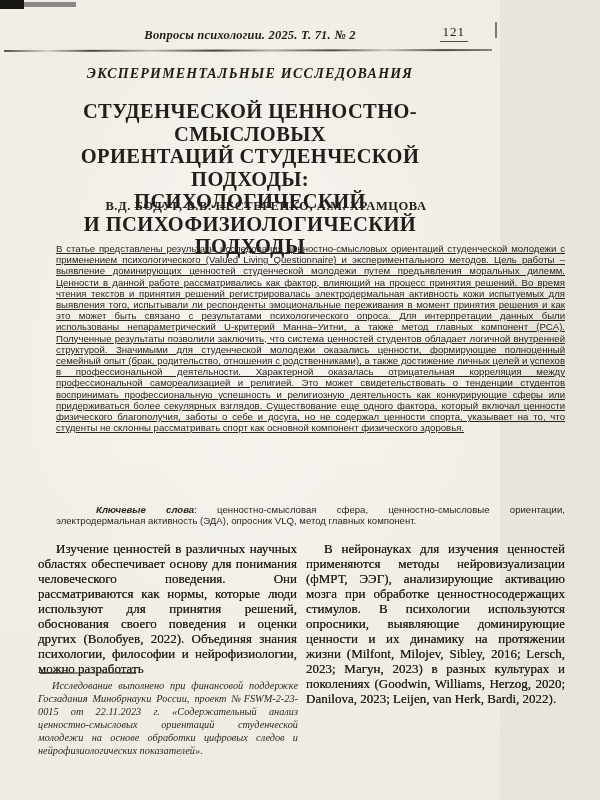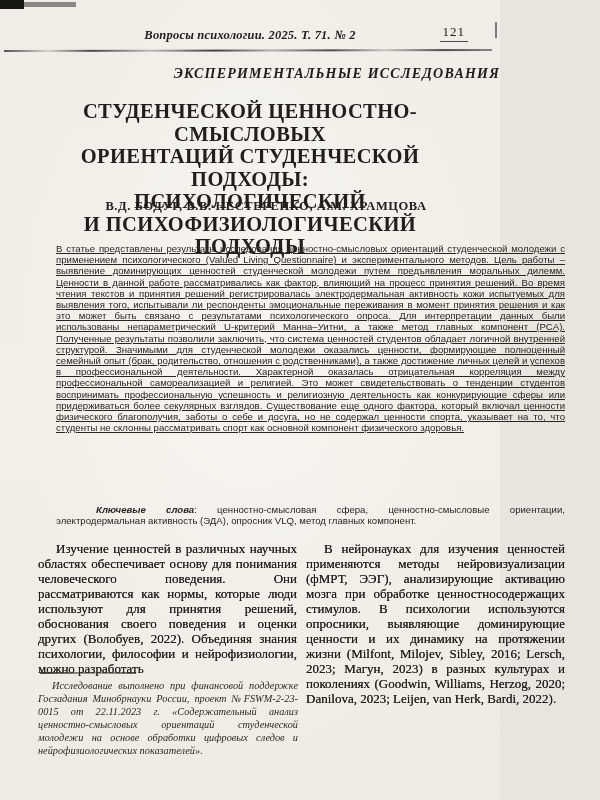--- a/index.html
+++ b/index.html
@@ -27,21 +27,21 @@
       rgba(40,38,34,.25) 30%, rgba(40,38,34,.85) 43%, rgba(40,38,34,.3) 55%,
       rgba(40,38,34,.8) 67%, rgba(40,38,34,.2) 78%, rgba(40,38,34,.8) 90%, rgba(40,38,34,.5) 100%);
     clip-path:polygon(0 30%,100% 0,100% 70%,0 100%);
   }
   
   .runhead{position:absolute;top:28px;left:0;right:0;text-align:center;
     font-style:italic;font-weight:bold;font-size:12.5px;letter-spacing:.2px;}
   .pageno{position:absolute;top:24px;right:32px;font-size:13px;letter-spacing:1px;
     border-bottom:1.5px solid rgba(40,38,34,.8);padding:0 3px 1px;}
   
-  .rubric{position:absolute;top:66px;left:0;right:0;text-align:right;
+  .rubric{position:absolute;top:66px;left:0;right:0;text-align:center;
     font-style:italic;font-weight:bold;font-size:14px;letter-spacing:1.2px;}
   .title{position:absolute;top:100px;left:30px;right:30px;text-align:center;
     font-weight:bold;font-size:20.5px;line-height:22.5px;letter-spacing:.4px;}
   .authors{position:absolute;top:199px;left:0;right:0;text-align:center;
     font-weight:bold;font-size:12.5px;letter-spacing:.6px;padding-left:32px;}
   .affil{position:absolute;top:213px;left:0;right:0;text-align:center;
     font-weight:bold;font-style:italic;font-size:12.5px;}
   
   .abstract{
     position:absolute;top:243px;left:56px;width:509px;

